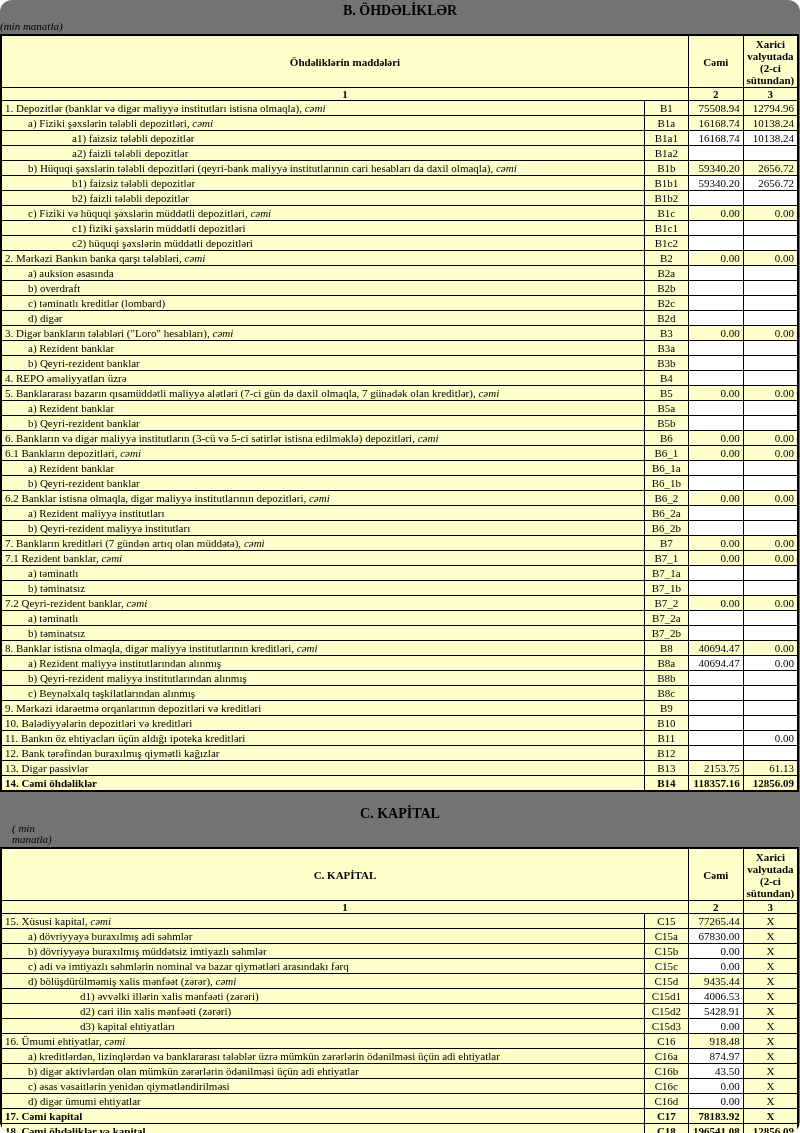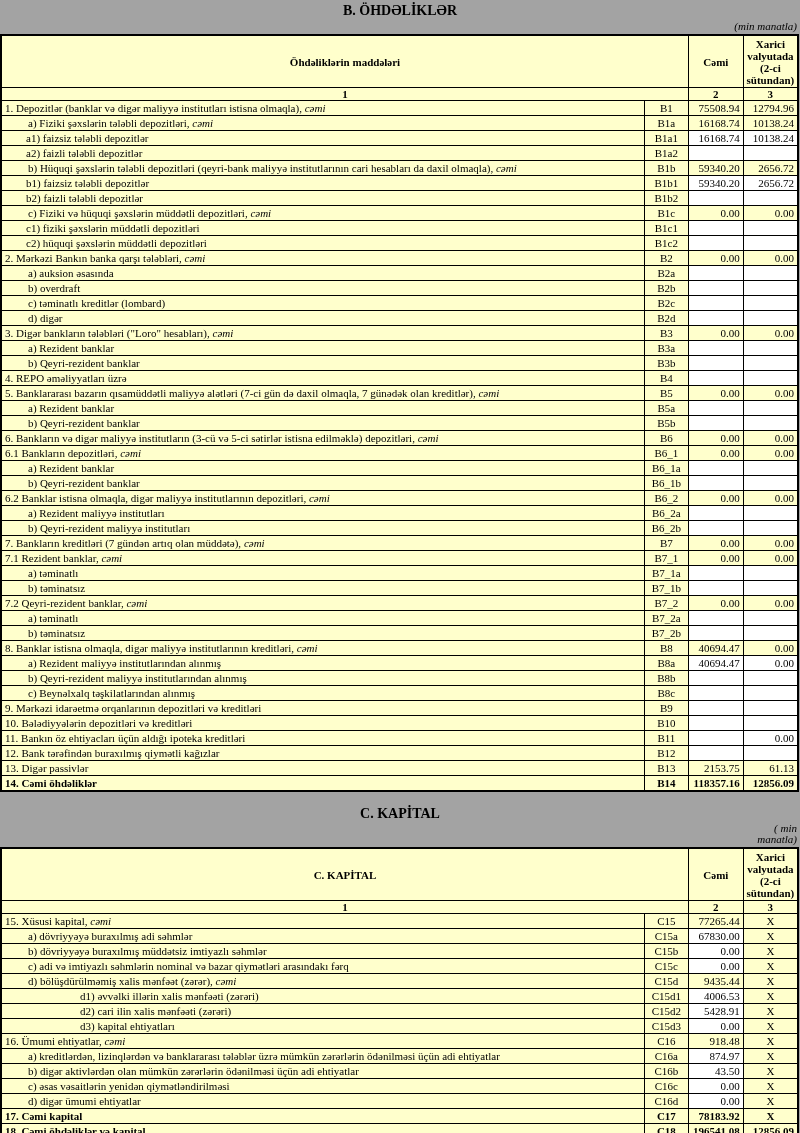--- a/index.html
+++ b/index.html
@@ -6,32 +6,32 @@
     margin: 0;
     padding: 0;
     background: #ffffff;
     color: #000000;
     font-family: "Liberation Serif", "DejaVu Serif", serif;
   }
   .page {
     width: 800px;
     height: 1133px;
     overflow: hidden;
-    background: #a3a3a3;
+    background: #737373;
+    border-radius: 12px;
   }
   .title {
     text-align: center;
     font-weight: bold;
     font-size: 14px;
     line-height: 15px;
     margin: 0;
     padding-top: 3px;
   }
   .note {
-    text-align: right;
     font-style: italic;
     font-size: 11px;
     line-height: 11px;
     padding-right: 3px;
   }
   .note-b { margin: 3px 0 2px 0; }
   .note-c { margin: 2px 0 2px 12px; }
   .title-c { padding-top: 14px; }
 
   table {
@@ -66,21 +66,21 @@
     font-weight: bold;
   }
   td.lbl  { text-align: left; }
   td.code { text-align: center; }
   td.val  { text-align: right; padding-right: 3px; }
   td.val.xc { text-align: center; padding-right: 0; }
   td.w    { background: #ffffff; }
   tr.bold td { font-weight: bold; }
   .ind0 { padding-left: 3px; }
   .ind1 { padding-left: 26px; }
-  .ind2 { padding-left: 24px; }
+  .ind2 { padding-left: 70px; }
   #table-c .ind2 { padding-left: 78px; }
   .lbl-it { font-style: italic; }
 </style>
 </head>
 <body>
 
 <div class="page">
 
   <div class="title">B. ÖHDƏLİKLƏR</div>
   <div class="note note-b">(min manatla)</div>

